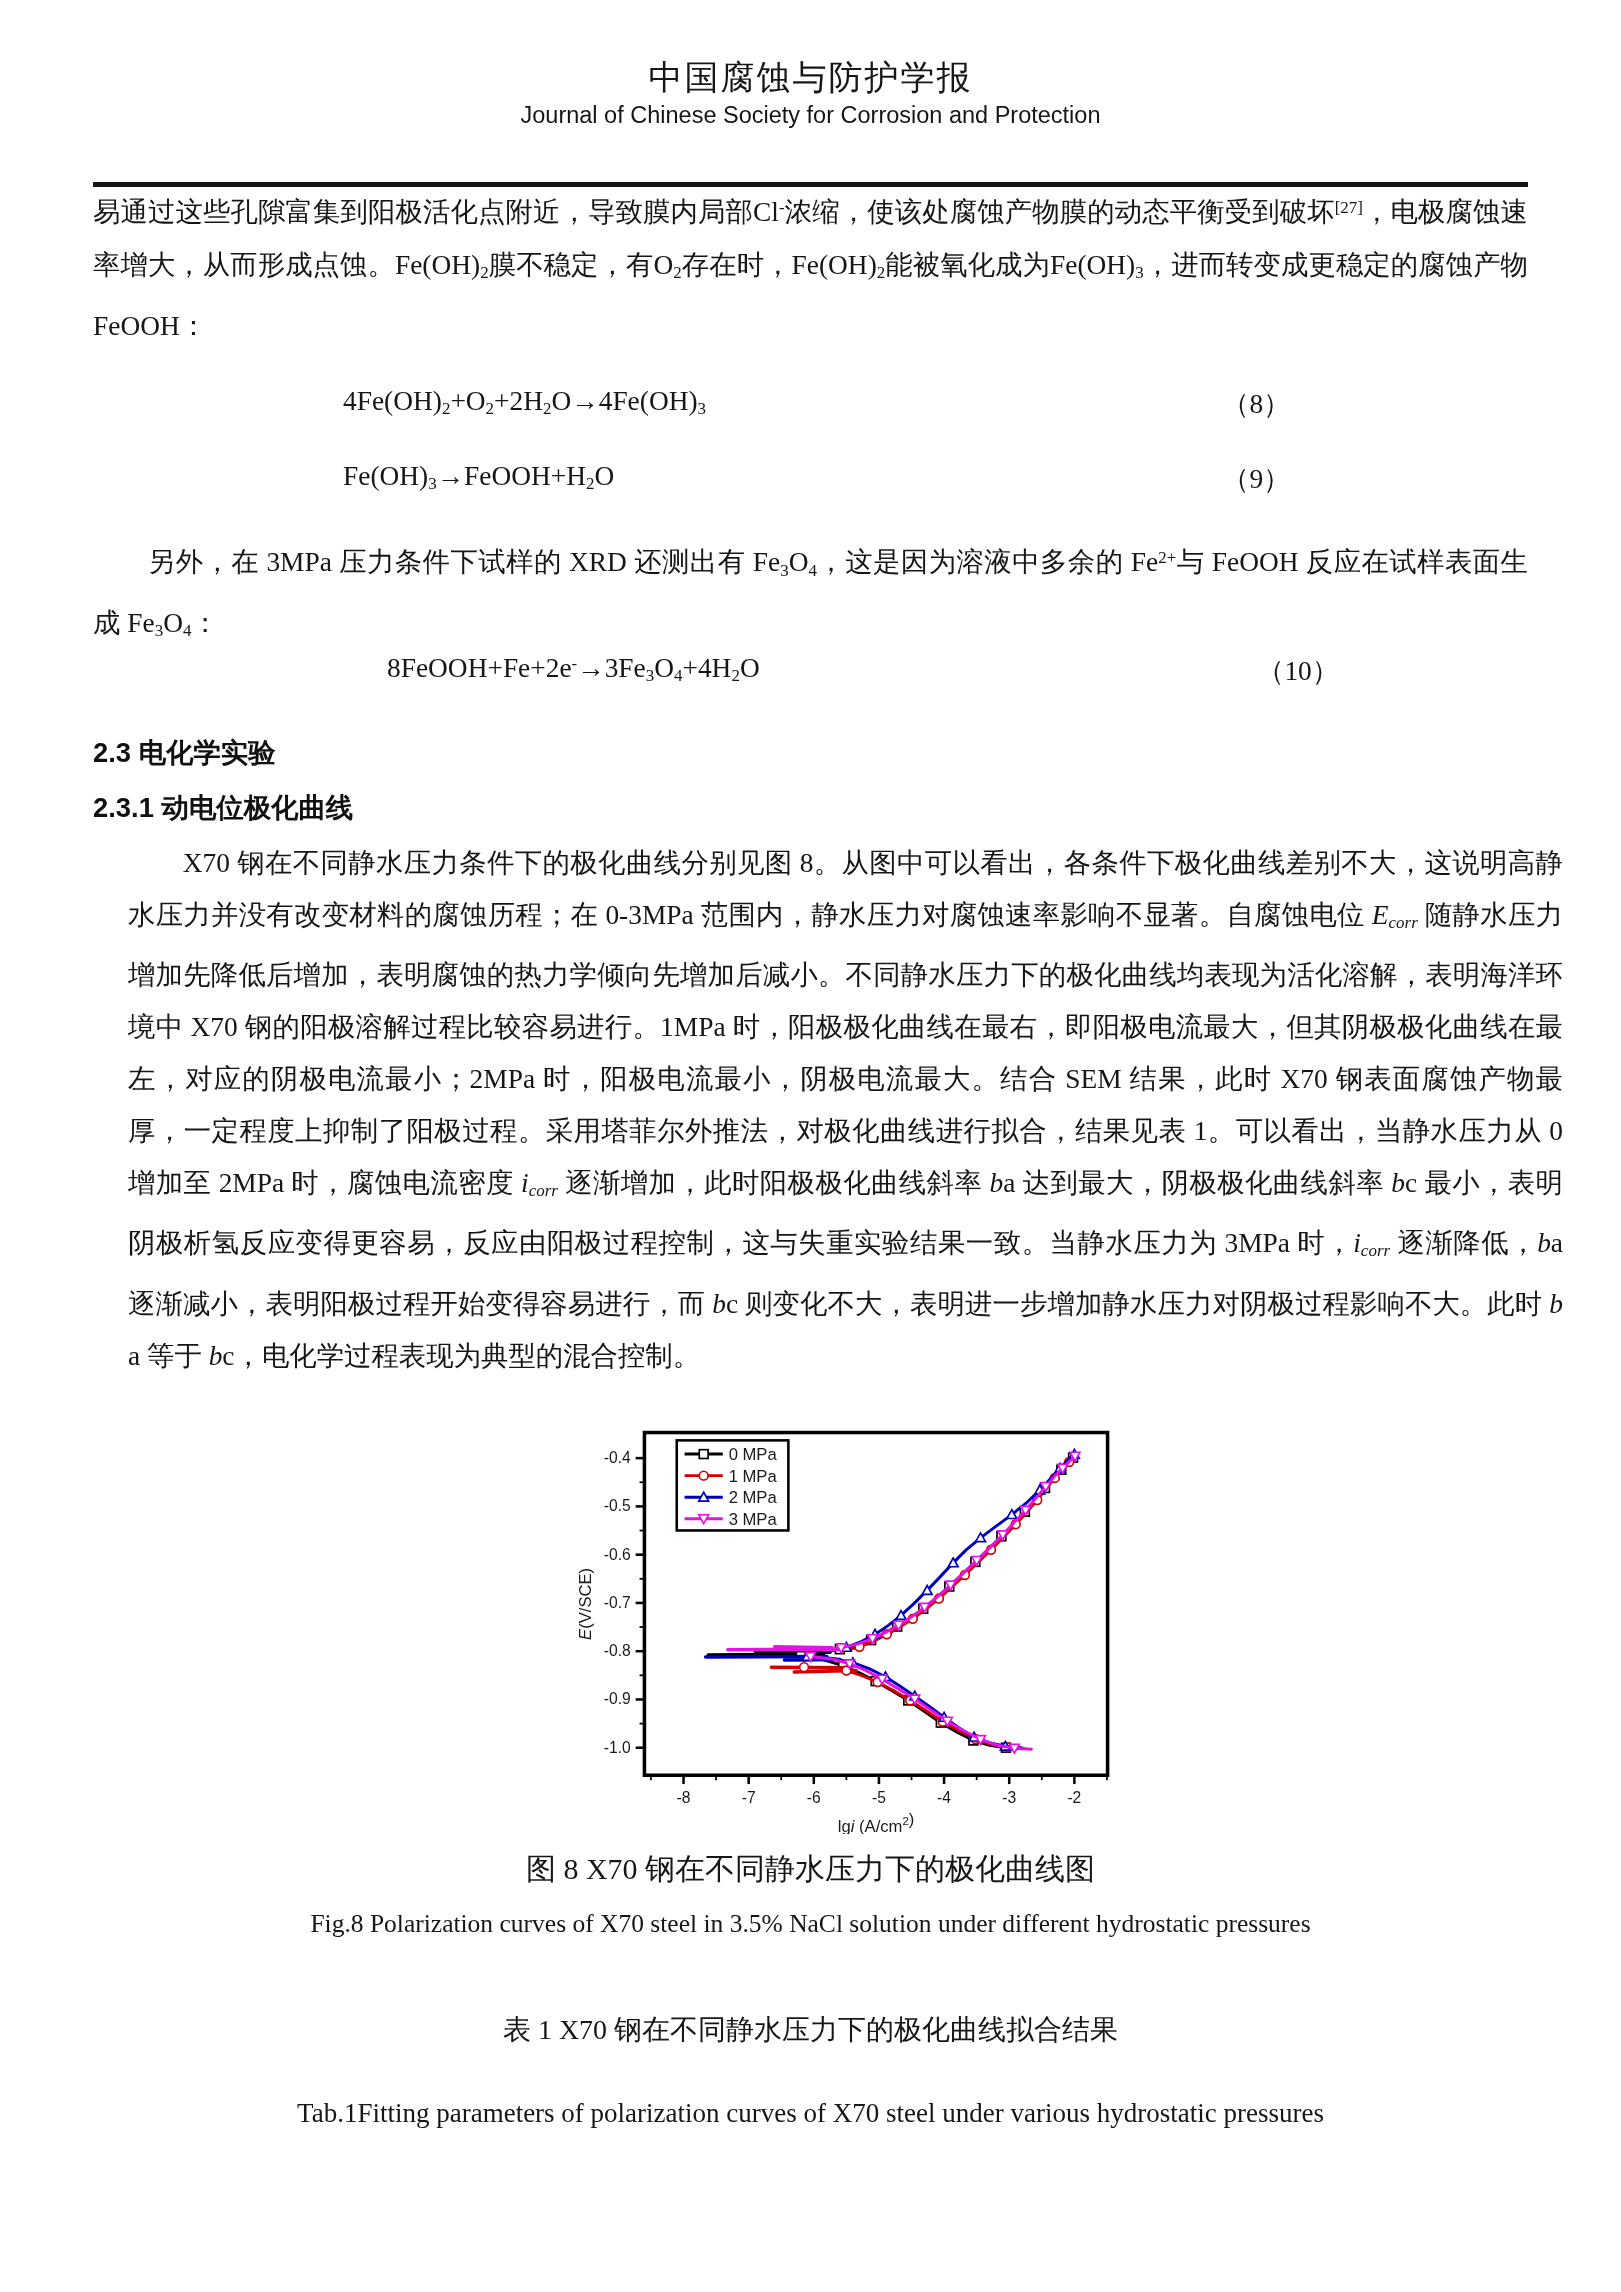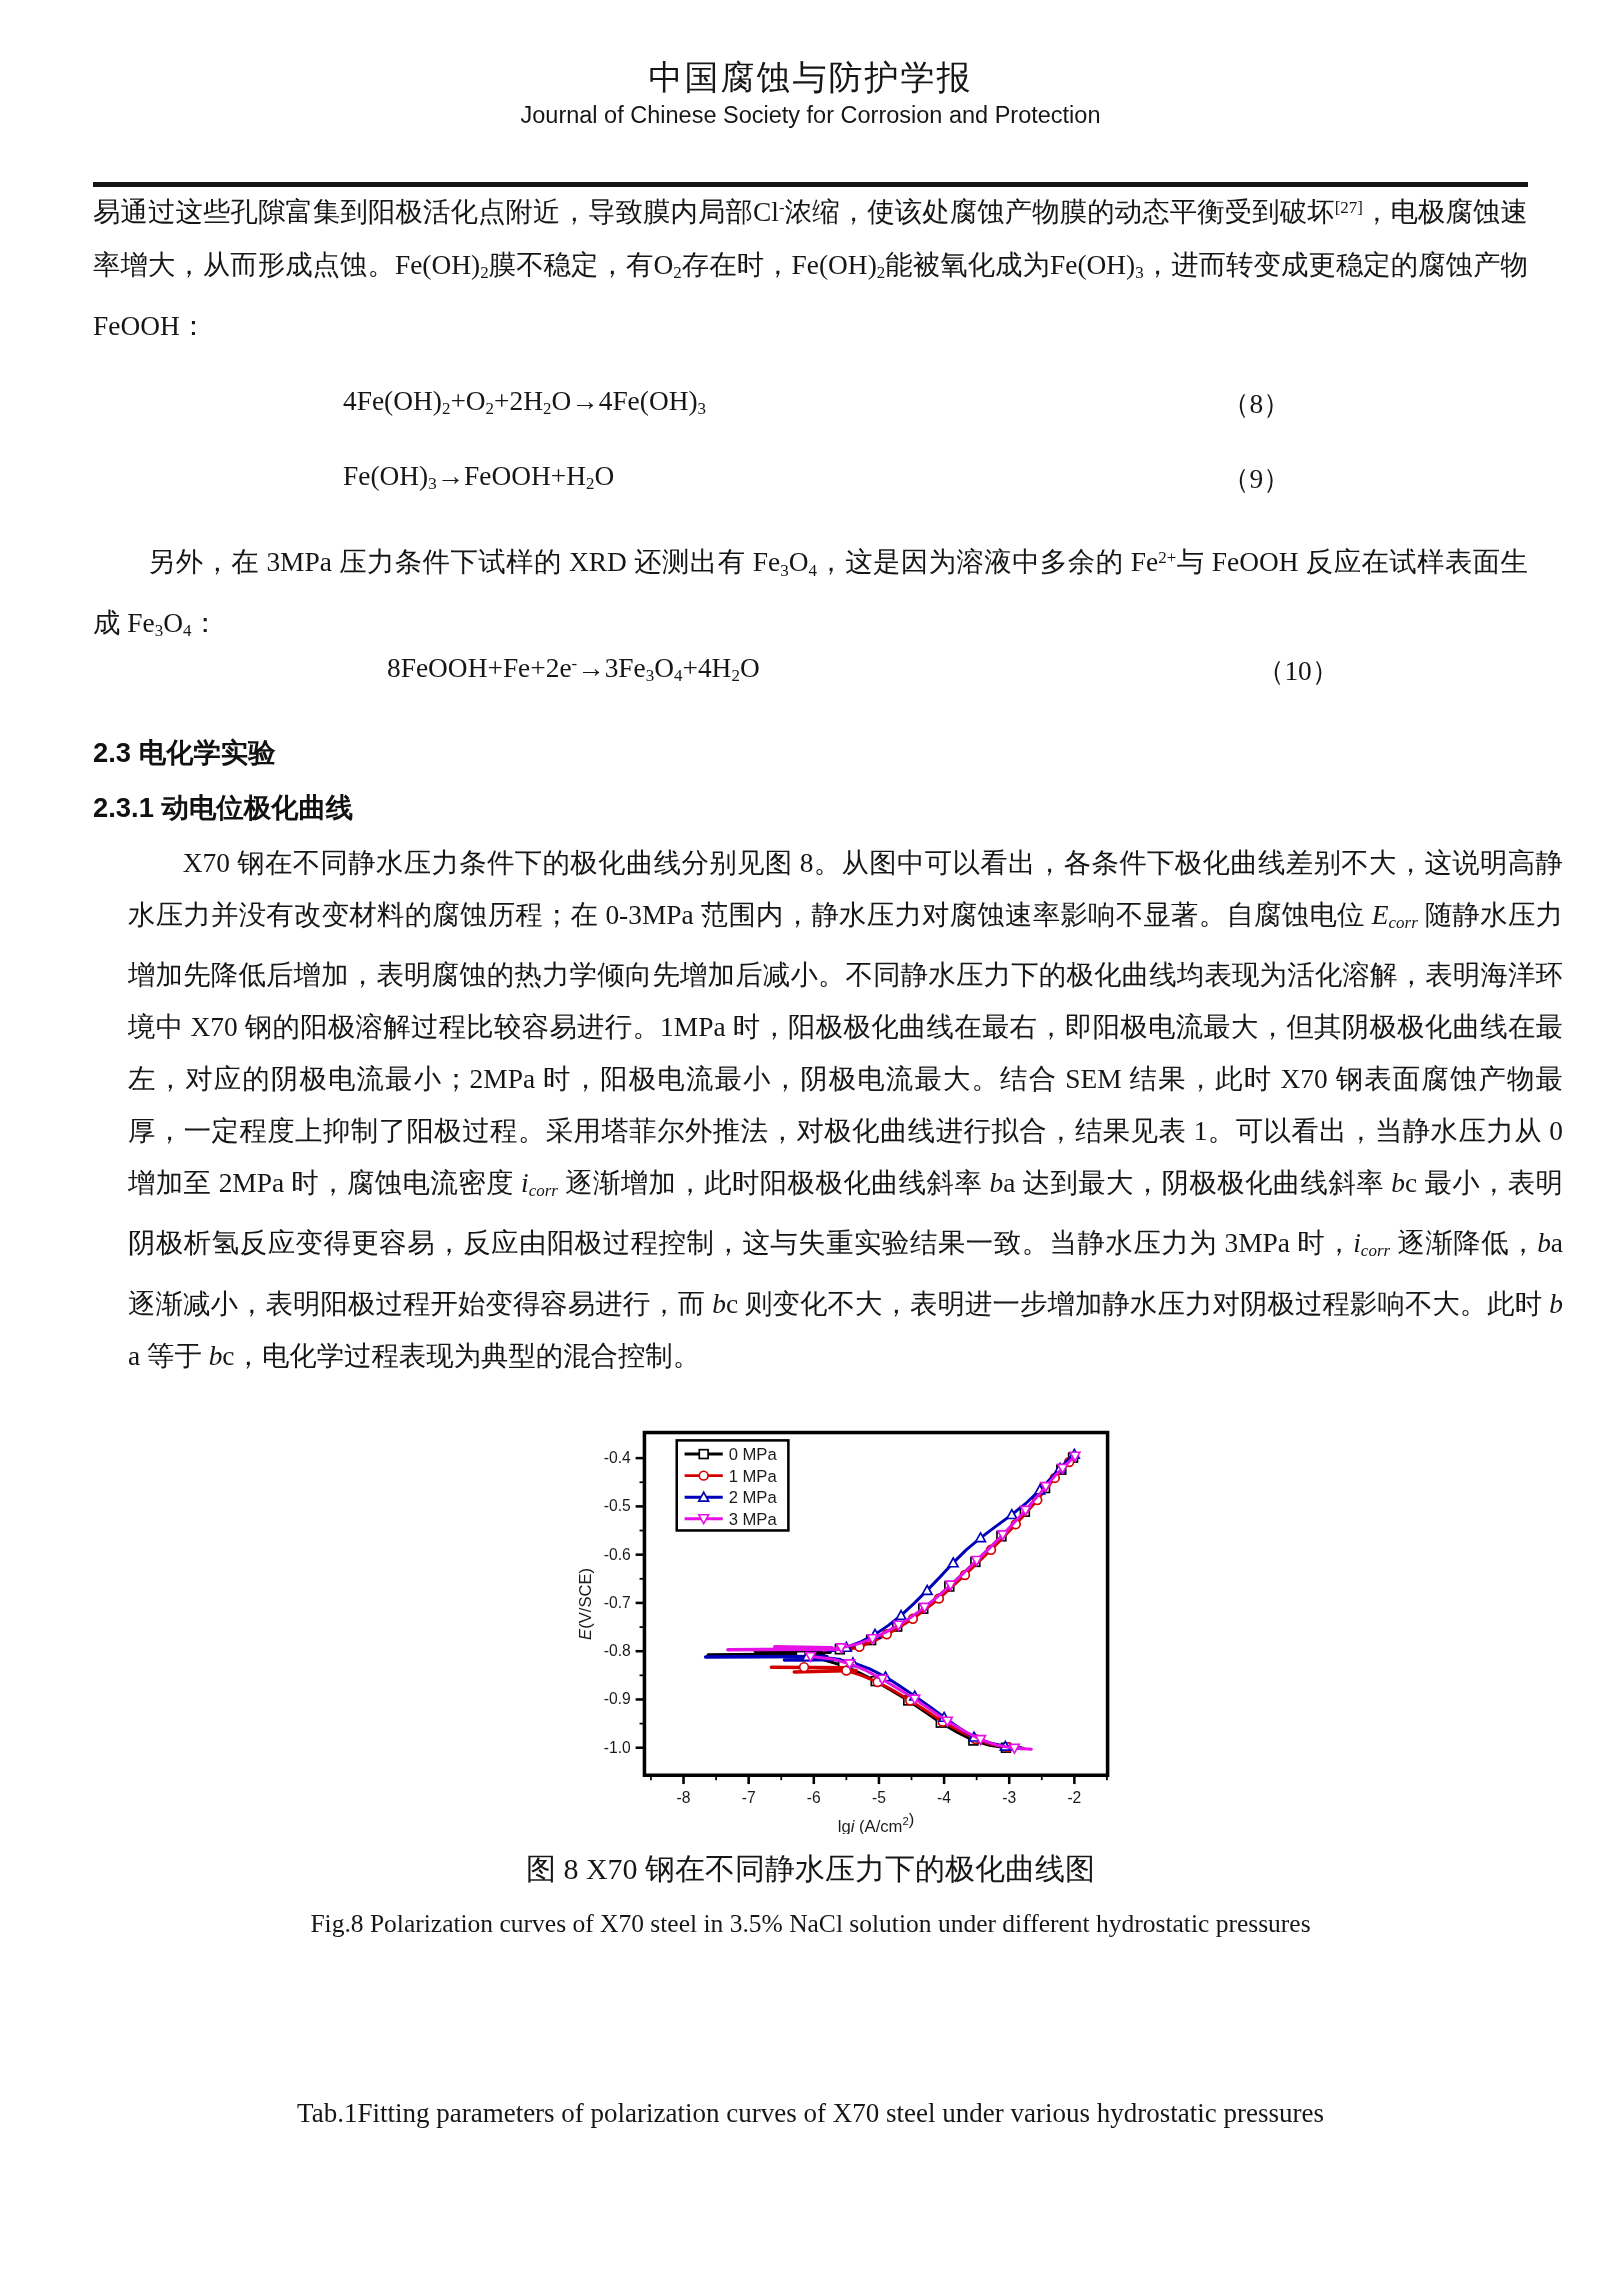--- a/index.html
+++ b/index.html
@@ -241,16 +241,17 @@
           <text x="183" y="94" fill="#1a1a1a" font-family="&quot;Liberation Sans&quot;,&quot;DejaVu Sans&quot;,sans-serif" font-size="17">2 MPa</text>
           <line x1="138" y1="110" x2="177" y2="110" stroke="#e511e5" stroke-width="3"></line>
           <path stroke="#e511e5" fill="#fff" stroke-width="1.7" d="M 157.5 115 L 162.5 106 L 152.5 106 Z"></path>
           <text x="183" y="116" fill="#1a1a1a" font-family="&quot;Liberation Sans&quot;,&quot;DejaVu Sans&quot;,sans-serif" font-size="17">3 MPa</text>
         </g>
       </svg>
   </div>
 
   <div class="abs center figcap-zh">图 8 X70 钢在不同静水压力下的极化曲线图</div>
   <div class="abs center figcap-en">Fig.8 Polarization curves of X70 steel in 3.5% NaCl solution under different hydrostatic pressures</div>
+  <div class="abs center tabcap-zh">表 1 X70 钢在不同静水压力下的极化曲线拟合结果</div>
   <div class="abs center tabcap-en">Tab.1Fitting parameters of polarization curves of X70 steel under various hydrostatic pressures</div>
 
 </div>
 
 
 </body></html>

